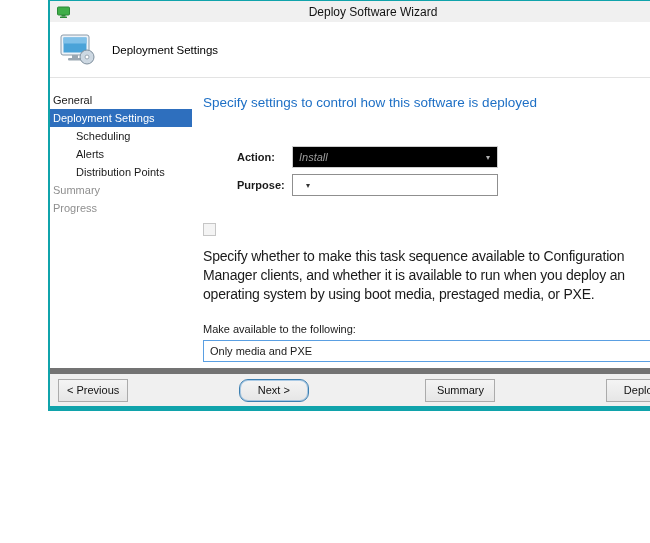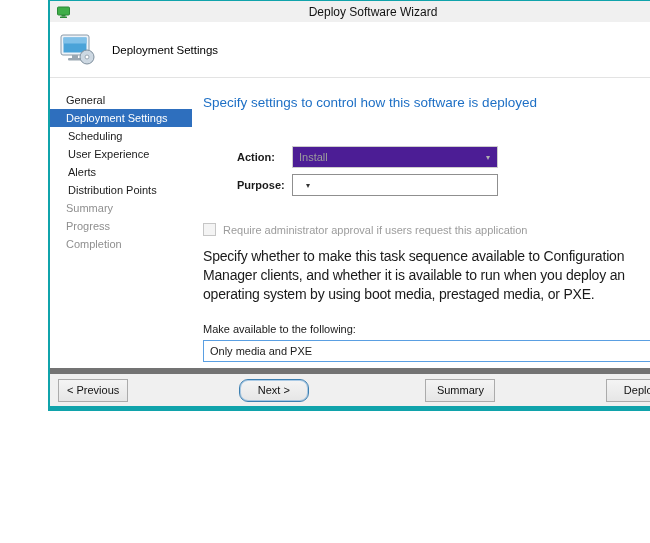--- a/index.html
+++ b/index.html
@@ -47,42 +47,42 @@
     border-bottom: 1px solid #e3e3e3;
     display: flex; align-items: center;
   }
   .header-icon { margin: 0 16px 0 10px; display: flex; }
   .header-title { font-size: 11.5px; color: #000; }
 
   
   .bodyarea { flex: 1; display: flex; min-height: 0; background: #fff; }
 
   .sidebar { width: 142px; flex-shrink: 0; padding-top: 13px; font-size: 11px; }
-  .side-item { height: 18px; line-height: 18px; padding-left: 16px; white-space: nowrap; color: #1a1a1a; }
-  .side-item.indent { padding-left: 18px; }
+  .side-item { height: 18px; line-height: 18px; padding-left: 3px; white-space: nowrap; color: #1a1a1a; }
+  .side-item.indent { padding-left: 26px; }
   .side-item.future { color: #8f8f8f; }
   .side-item.selected { background: #2e6fbe; color: #ffffff; }
 
   .content { flex: 1; min-width: 0; padding: 14px 22px 16px 11px; font-size: 11px; }
   .heading { font-size: 13.5px; font-weight: normal; color: #1d6fc5; margin: 3px 0 0 0; }
 
   .form-rows { margin: 36px 0 0 34px; }
   .form-row { display: flex; align-items: center; margin-bottom: 6px; }
   .form-label { width: 55px; flex-shrink: 0; font-weight: bold; }
 
   .combo {
     width: 206px; height: 22px;
     background: #ffffff;
     border: 1px solid #8f8f8f;
     display: flex; align-items: center;
     padding-left: 6px; font-size: 11px;
   }
   .combo-value { flex: 1; overflow: hidden; white-space: nowrap; }
   .combo-arrow { width: 18px; flex-shrink: 0; text-align: center; font-size: 8px; color: #333; }
-  .combo.disabled { background: #4c1d95; border-color: #cdcdcd; color: #9c9c9c; }
+  .combo.disabled { background: #000000; border-color: #cdcdcd; color: #9c9c9c; font-style: italic; }
   .combo.disabled .combo-arrow { color: #b0b0b0; }
   .combo.focused { border-color: #5a9fe2; }
   .combo.full { width: 100%; margin-top: 5px; }
 
   .approval-row { margin-top: 27px; display: flex; align-items: center; color: #9c9c9c; }
   .checkbox {
     width: 13px; height: 13px; flex-shrink: 0;
     background: #f4f4f4; border: 1px solid #c6c6c6;
     margin-right: 7px;
   }
@@ -151,26 +151,24 @@
     </span>
     <span class="header-title">Deployment Settings</span>
   </div>
 
   <div class="bodyarea">
 
     <div class="sidebar">
       <div class="side-item">General</div>
       <div class="side-item selected">Deployment Settings</div>
       <div class="side-item indent">Scheduling</div>
-      <div class="side-item indent">User Experience</div>
       <div class="side-item indent">Alerts</div>
       <div class="side-item indent">Distribution Points</div>
       <div class="side-item future">Summary</div>
       <div class="side-item future">Progress</div>
-      <div class="side-item future">Completion</div>
     </div>
 
     <div class="content">
       <h1 class="heading">Specify settings to control how this software is deployed</h1>
 
       <div class="form-rows">
         <div class="form-row">
           <span class="form-label">Action:</span>
           <div class="combo disabled">
             <span class="combo-value">Install</span>
@@ -180,21 +178,20 @@
         <div class="form-row">
           <span class="form-label">Purpose:</span>
           <div class="combo">
             <span class="combo-arrow">▾</span>
           </div>
         </div>
       </div>
 
       <div class="approval-row">
         <span class="checkbox"></span>
-        <span>Require administrator approval if users request this application</span>
       </div>
 
       <div class="description">Specify whether to make this task sequence available to Configuration Manager clients, and whether it is available to run when you deploy an operating system by using boot media, prestaged media, or PXE.</div>
 
       <div class="make-label">Make available to the following:</div>
 
       <div class="combo full focused">
         <span class="combo-value">Only media and PXE</span>
         <span class="combo-arrow">▾</span>
       </div>

